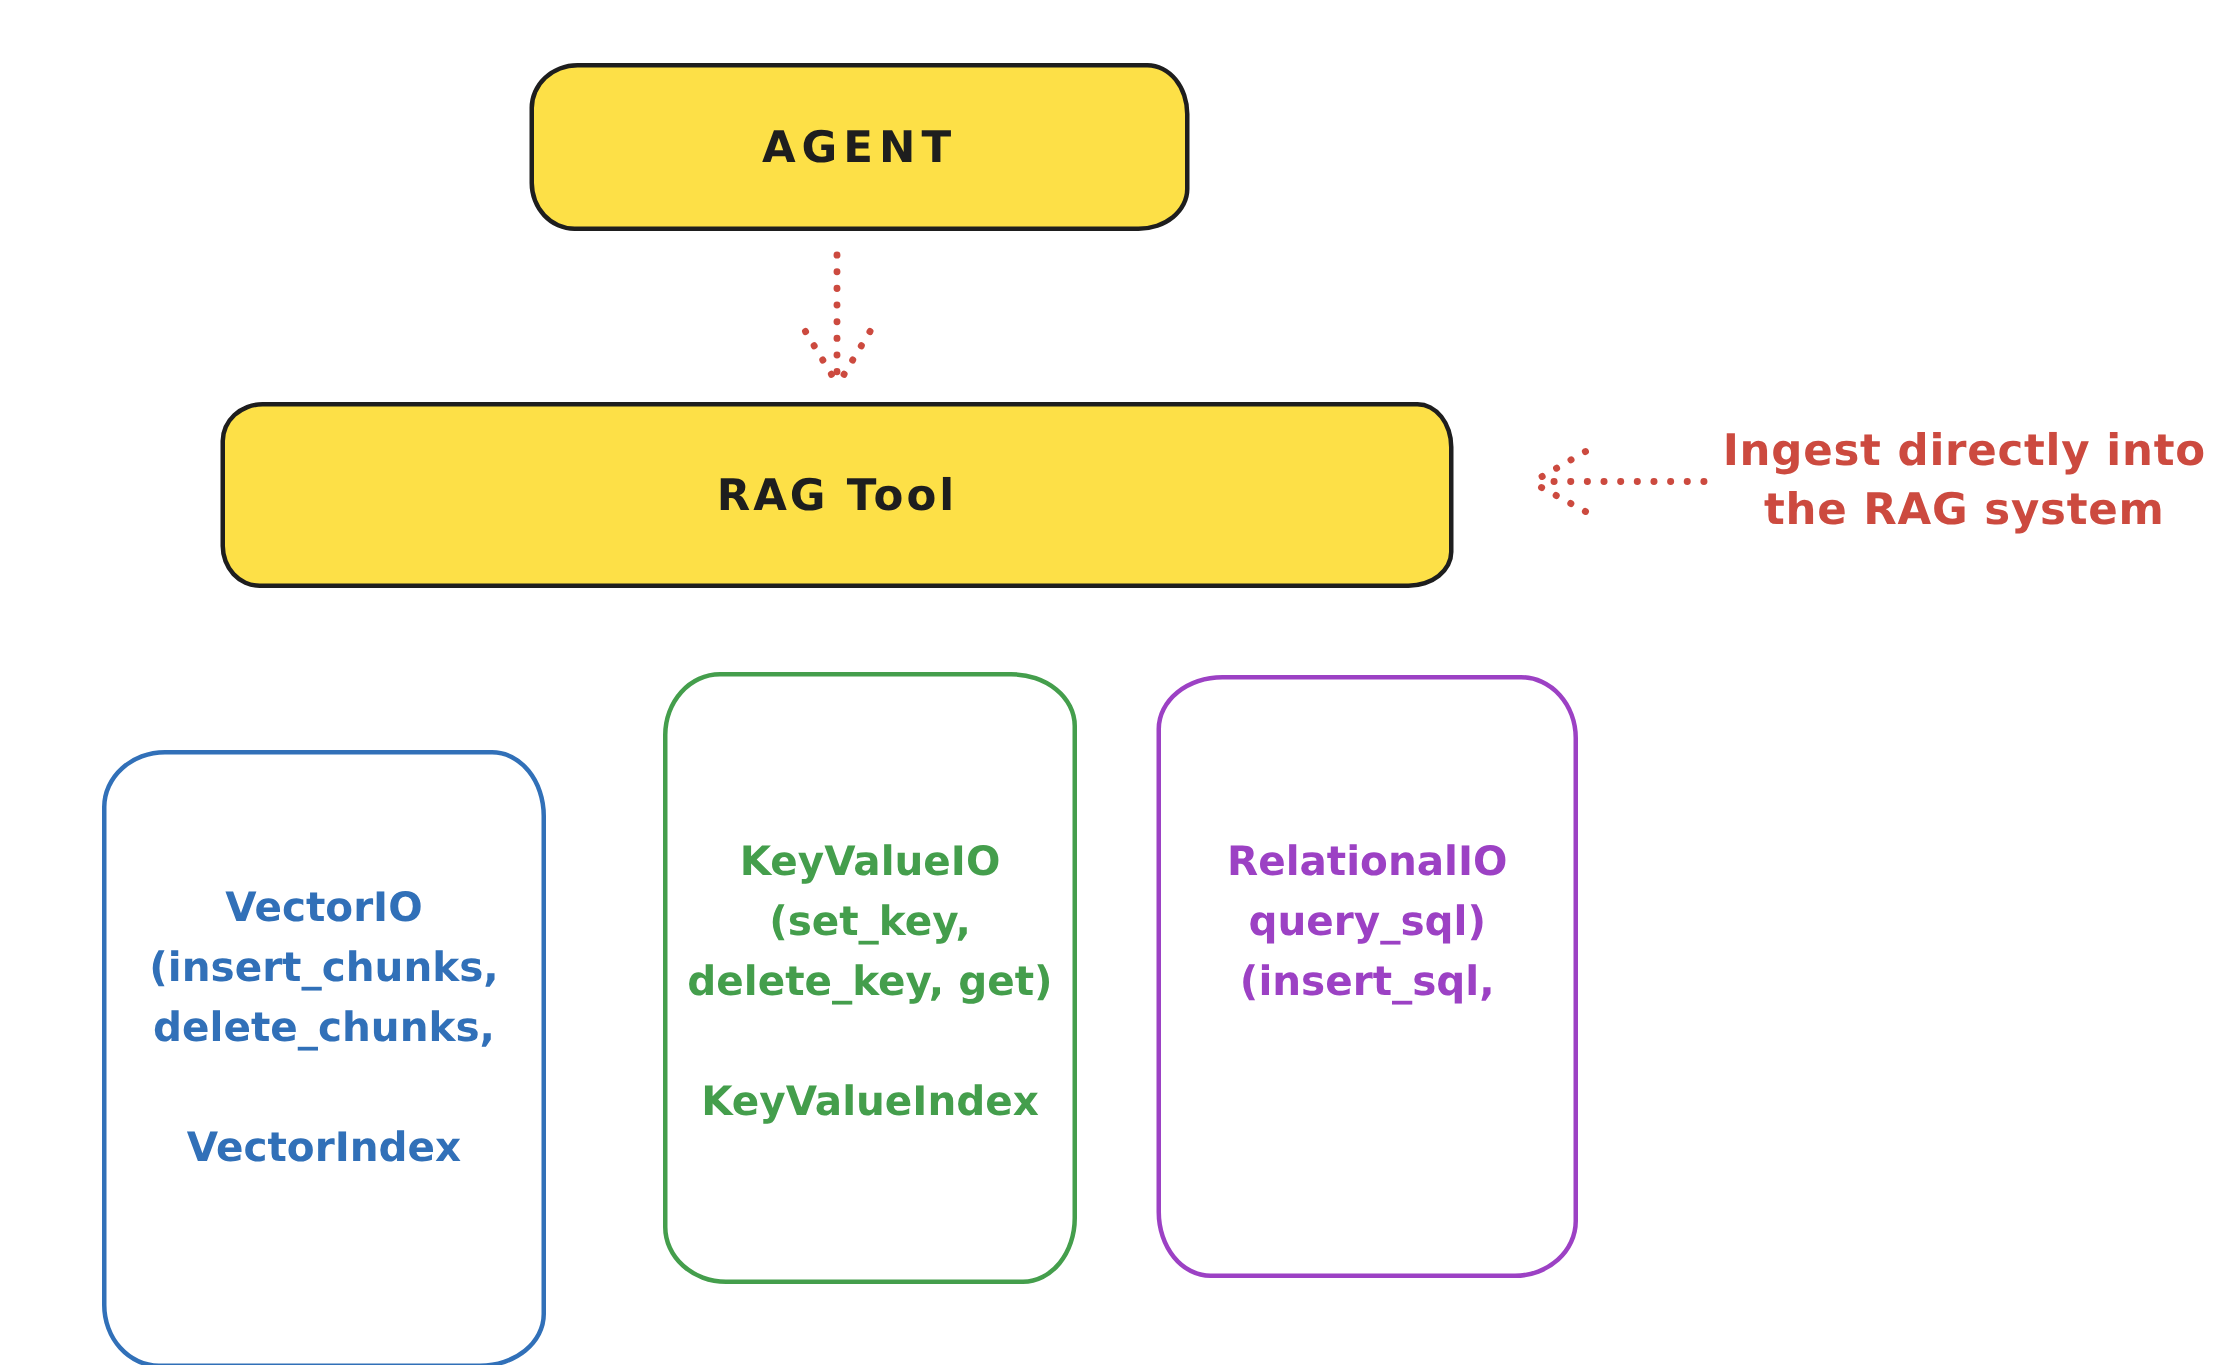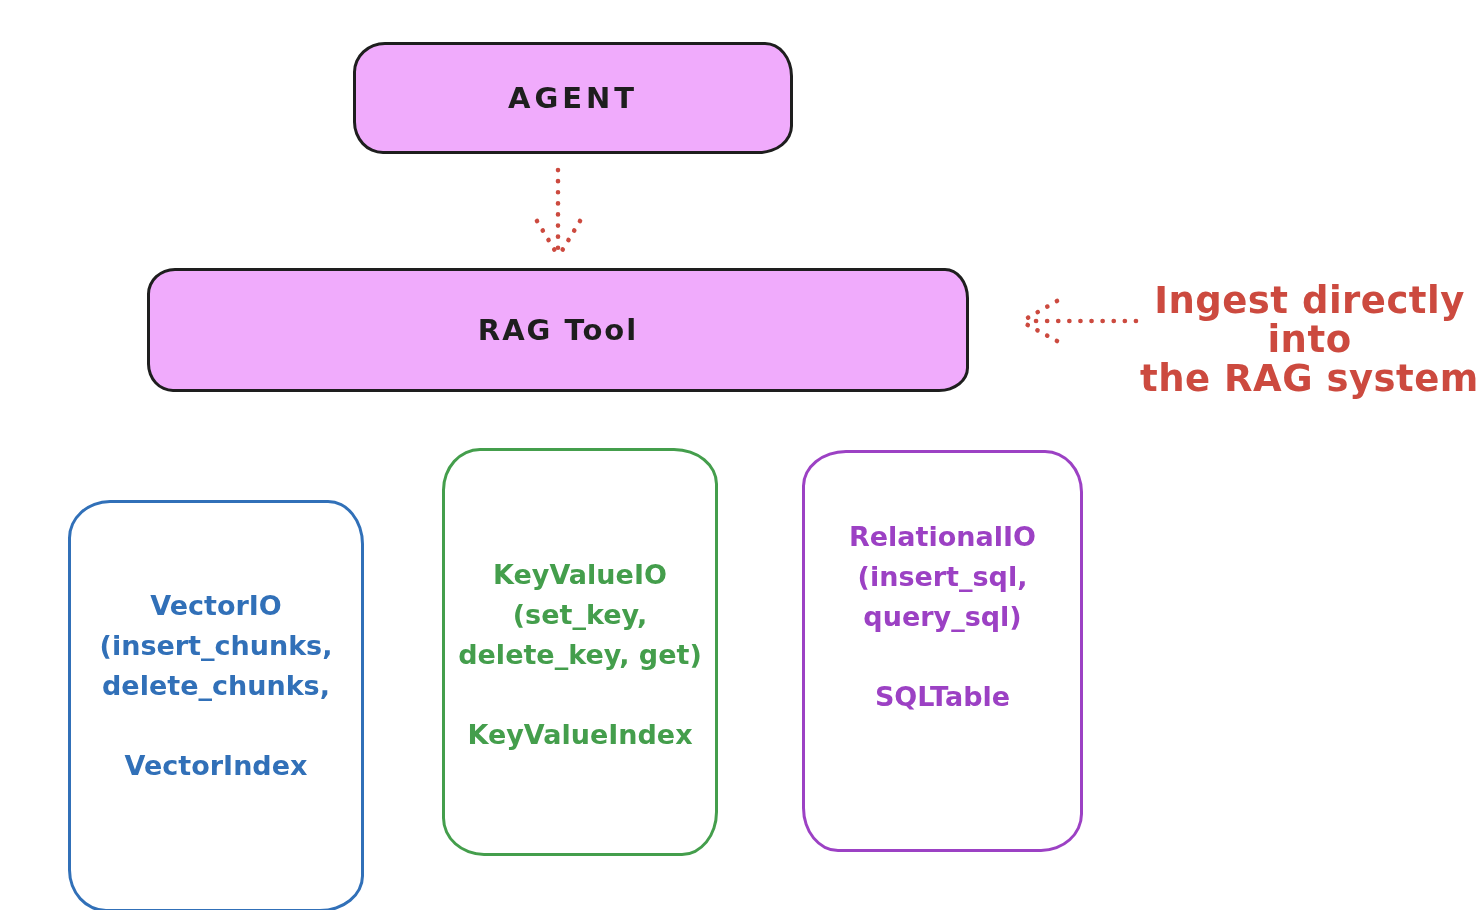--- a/index.html
+++ b/index.html
@@ -12,21 +12,21 @@
     position: relative;
     width: 1484px;
     height: 910px;
     background: #ffffff;
     overflow: hidden;
   }
   
   .node {
     position: absolute;
     border: 3.5px solid #1e1e1e;
-    background: #f0abfc;
+    background: #fde047;
     display: flex;
     align-items: center;
     justify-content: center;
     color: #1e1e1e;
     font-size: 29px;
     font-weight: 700;
     box-sizing: border-box;
   }
   .node-agent {
     left: 353px; top: 42px;
@@ -62,33 +62,33 @@
     padding-top: 83px;
     margin-top: 45px;
   }
   .store-keyvalue {
     left: 442px; top: 448px; width: 276px; height: 408px;
     border-color: #449e4c; color: #449e4c;
     border-radius: 38px 44px 36px 42px / 42px 36px 44px 38px;
     padding-top: 104px;
   }
   .store-relational {
-    left: 802px; top: 450px; width: 281px; height: 402px;
+    left: 771px; top: 450px; width: 281px; height: 402px;
     border-color: #9c41c4; color: #9c41c4;
     border-radius: 44px 38px 42px 36px / 36px 42px 38px 44px;
-    padding-top: 64px;
+    padding-top: 102px;
   }
   
   .annotation {
     position: absolute;
     left: 1135px; top: 281px;
     width: 349px;
     text-align: center;
     color: #cc4a3f;
-    font-size: 37px;
+    font-size: 29px;
     font-weight: 700;
     line-height: 39px;
     letter-spacing: 0.5px;
   }
   
   svg.arrows {
     position: absolute;
     left: 0; top: 0;
     width: 1484px; height: 910px;
     pointer-events: none;
@@ -142,19 +142,18 @@
   <div class="store store-keyvalue">
     <div class="line">KeyValueIO</div>
     <div class="line">(set_key,</div>
     <div class="line">delete_key, get)</div>
     <div class="spacer"></div>
     <div class="line">KeyValueIndex</div>
   </div>
 
   <div class="store store-relational">
     <div class="line">RelationalIO</div>
+    <div class="line">query_sql)</div>
     <div class="line">(insert_sql,</div>
-    <div class="line">query_sql)</div>
     <div class="spacer"></div>
-    <div class="line">SQLTable</div>
   </div>
 
 </div>
 
 </body></html>

